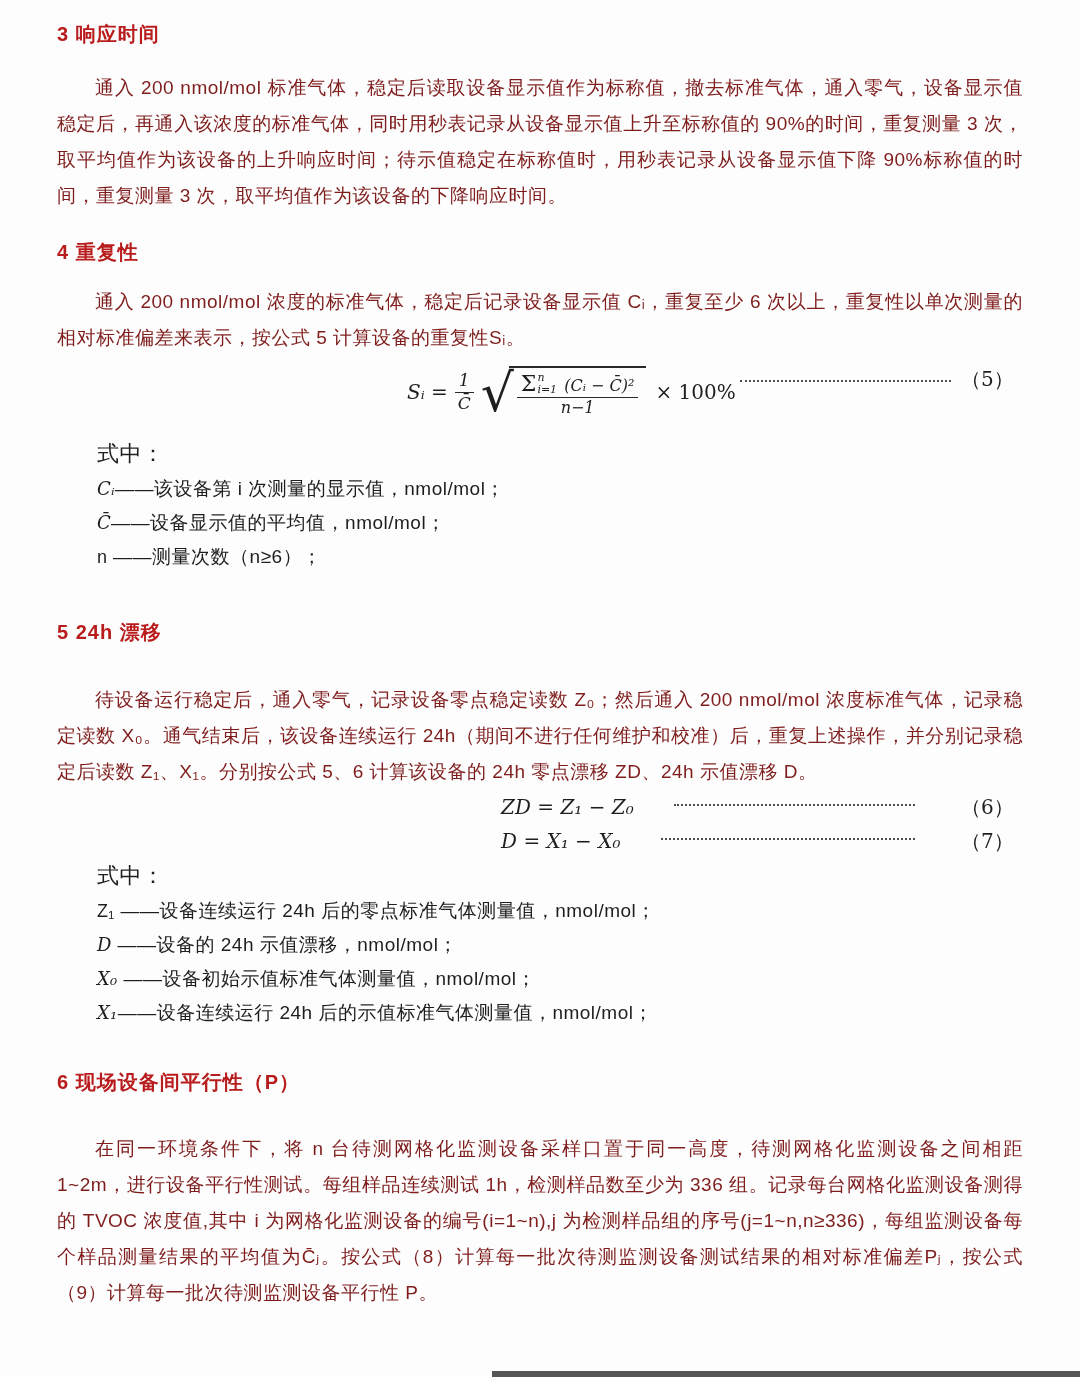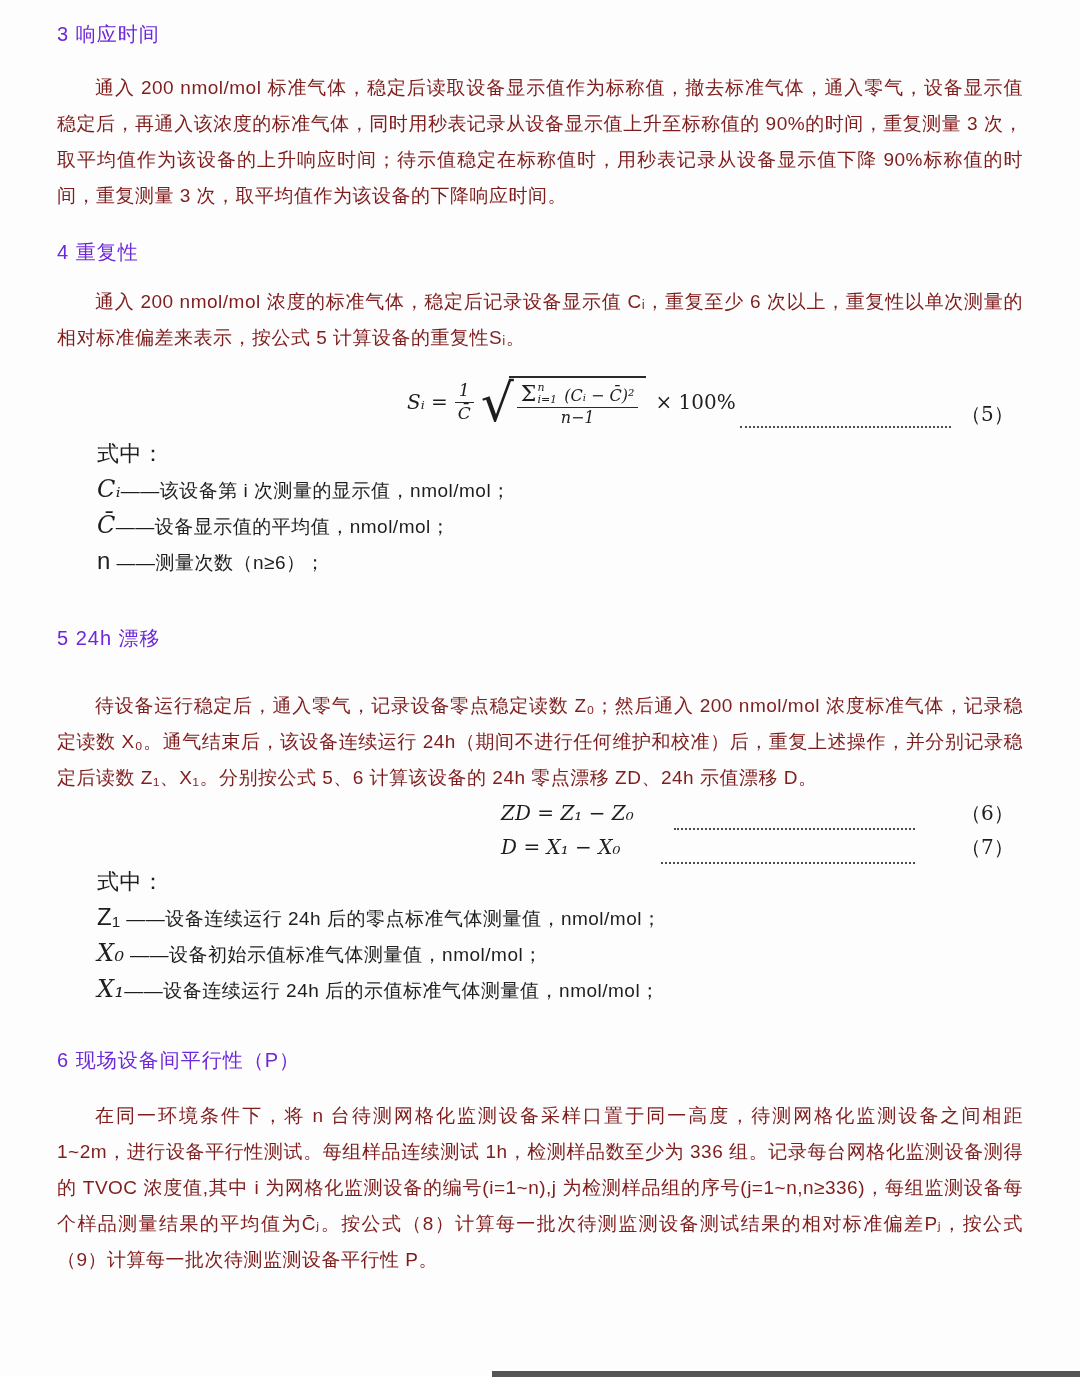--- a/index.html
+++ b/index.html
@@ -10,45 +10,45 @@
     font-family: "Liberation Sans", "DejaVu Sans", sans-serif;
     color: #1e1e1e;
     overflow: hidden;
   }
   .page {
     position: absolute; inset: 0;
     padding: 20px 57px 0 57px;
     background: #fdfdfd;
   }
   .sec-heading {
-    font-size: 20px; font-weight: normal; color: #6d28d9;
+    font-size: 20px; font-weight: bold; color: #b91c1c;
     line-height: 24px; letter-spacing: 1px;
   }
   .para {
     font-size: 19px; line-height: 36px;
     text-align: justify;
     text-indent: 2em;
     color: #7f1d1d;
     letter-spacing: 0.5px;
   }
   .h-s3 { margin-top: 2px; margin-bottom: 24px; }
   .h-s4 { margin-top: 26px; margin-bottom: 20px; }
   .h-s5 { margin-top: 46px; margin-bottom: 38px; }
-  .h-s6 { margin-top: 40px; margin-bottom: 26px; }
+  .h-s6 { margin-top: 40px; margin-bottom: 37px; }
 
   .where { font-size: 22px; line-height: 36px; margin-left: 40px; letter-spacing: 0.5px; }
 
   .def-row { font-size: 19px; line-height: 34px; margin-left: 40px; letter-spacing: 0.3px; white-space: nowrap; }
-  .def-sym { font-size: 24px; }
+  .def-sym { font-size: 18px; }
   .def-sym.it { font-family: "DejaVu Serif", "Liberation Serif", serif; font-style: italic; }
   .def-desc { letter-spacing: 0.5px; }
 
   
   .formula-row {
-    display: flex; align-items: flex-end;
+    display: flex; align-items: flex-start;
     font-size: 20px;
   }
   .f-indent-a { width: 350px; flex: none; }
   .f-indent-b { width: 408px; flex: none; }
   .f-expr {
     font-family: "DejaVu Serif", "Liberation Serif", serif;
     font-style: italic; white-space: nowrap;
   }
   .f-dots {
     flex: 1 1 auto; height: 0;
@@ -164,20 +164,23 @@
     <span class="f-expr">D = X₁ − X₀</span>
     <span class="f-dots"></span>
     <span class="f-num">（7）</span>
   </div>
 
   <div class="where">式中：</div>
   <div class="def-row">
     <span class="def-sym">Z₁</span><span class="def-desc"> ——设备连续运行 24h 后的零点标准气体测量值，nmol/mol；</span>
   </div>
   <div class="def-row">
+    <span class="def-sym it">D</span><span class="def-desc"> ——设备的 24h 示值漂移，nmol/mol；</span>
+  </div>
+  <div class="def-row">
     <span class="def-sym it">X₀</span><span class="def-desc"> ——设备初始示值标准气体测量值，nmol/mol；</span>
   </div>
   <div class="def-row">
     <span class="def-sym it">X₁</span><span class="def-desc">——设备连续运行 24h 后的示值标准气体测量值，nmol/mol；</span>
   </div>
 
   <div class="sec-heading h-s6">6 现场设备间平行性（P）</div>
   <p class="para">在同一环境条件下，将 n 台待测网格化监测设备采样口置于同一高度，待测网格化监测设备之间相距 1~2m，进行设备平行性测试。每组样品连续测试 1h，检测样品数至少为 336 组。记录每台网格化监测设备测得的 TVOC 浓度值,其中 i 为网格化监测设备的编号(i=1~n),j 为检测样品组的序号(j=1~n,n≥336)，每组监测设备每个样品测量结果的平均值为C̄ⱼ。按公式（8）计算每一批次待测监测设备测试结果的相对标准偏差Pⱼ，按公式（9）计算每一批次待测监测设备平行性 P。</p>
 
   <div class="bottom-bar"></div>

